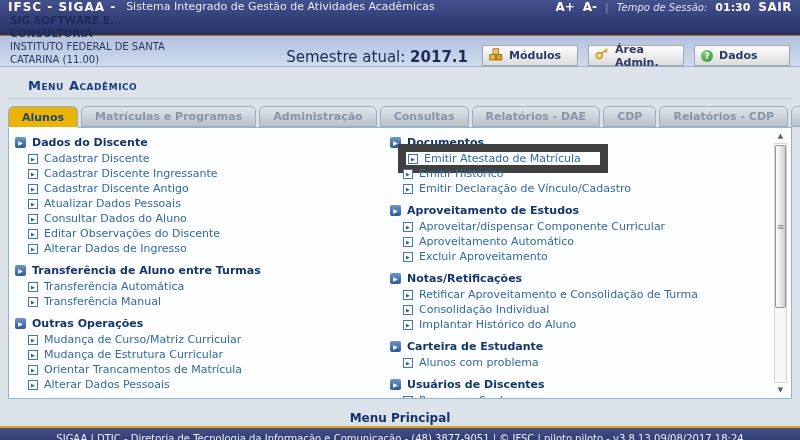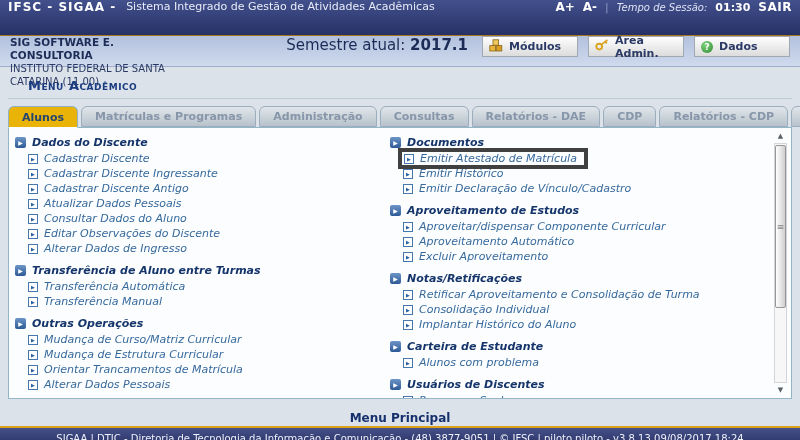--- a/index.html
+++ b/index.html
@@ -22,21 +22,21 @@
   .font-btn { font-weight:bold; font-size:12px; cursor:pointer; }
   .sep { color:#8d97c0; }
   .session-label { font-style:italic; font-size:10px; color:#dfe4f5; }
   .session-time { font-weight:bold; font-size:11px; }
   .logout { font-weight:bold; font-size:12px; letter-spacing:.5px; cursor:pointer; }
 
   
   .userbar {
     height:31px; background:linear-gradient(#b3c1de,#cfdaed);
     border-bottom:1px solid #9dadcb;
-    display:flex; align-items:flex-start; padding:0 10px; flex:0 0 auto;
+    display:flex; align-items:flex-end; padding:0 10px; flex:0 0 auto;
   }
   .user-block { line-height:13px; }
   .user-name { font-weight:bold; font-size:10.5px; color:#1c2c57; }
   .user-inst { font-size:10px; color:#2a3a64; }
   .semester { margin-left:95px; font-size:15px; color:#1c2c57; white-space:nowrap; }
   .semester b { font-weight:bold; }
   .userbar-buttons { display:flex; margin-left:14px; gap:10px; }
   .ub-btn {
     width:96px; height:21px; display:flex; align-items:center; gap:6px;
     background:linear-gradient(#fefefe,#dcdcdc); border:1px solid #a2a8b0;
@@ -58,41 +58,41 @@
   .tab {
     height:21px; padding:0 13px; margin-right:3px; display:flex; align-items:center;
     font-size:11px; font-weight:bold; color:#8796a9; cursor:pointer;
     background:linear-gradient(#e0e6ea,#b8c2cc); border:1px solid #9cadbe;
     border-radius:6px 6px 0 0; white-space:nowrap;
   }
   .tab.active { background:#eab308; color:#24466f; border-color:#8fb0c6; border-bottom:1px solid #fbfdfe; margin-bottom:-1px; height:22px; }
 
   .menu-box {
     margin:0 8px; height:272px; background:#fbfdfe; border:1px solid #94b5c8;
-    position:relative; padding:6px 26px 4px 6px; overflow:hidden;font-style:italic;
+    position:relative; padding:6px 26px 4px 6px; overflow:hidden;
   }
   .cols { display:flex; height:100%; }
   .col { flex:1 1 50%; min-width:0; }
   .section { margin-bottom:6px; }
   .sec-header { display:flex; align-items:center; gap:6px; height:16px; margin-bottom:1px; }
   .sec-icon {
     width:11px; height:11px; flex:0 0 auto; border-radius:2px;
     background:linear-gradient(#6d95c8,#2d5a96); color:#fff;
     font-size:6px; line-height:11px; text-align:center;
   }
   .sec-title { font-size:11px; font-weight:bold; color:#15356b; white-space:nowrap; }
   .item { height:15px; display:flex; align-items:center; padding-left:13px; }
   .item-inner { display:inline-flex; align-items:center; gap:6px; }
   .item-icon {
     width:10px; height:10px; flex:0 0 auto; background:#fff;
     border:1px solid #4576ad; color:#2d62a0;
     font-size:5px; line-height:8px; text-align:center;
   }
   .item-link { font-size:11px; color:#36699c; text-decoration:none; white-space:nowrap; cursor:pointer; }
-  .item.highlighted .item-inner { border:4px solid #404040; padding:0 7px 0 2px; margin-left:-5px; }
+  .item.highlighted .item-inner { border:8px solid #404040; padding:0 19px 0 2px; margin-left:-5px; }
 
   
   .scrollbar { position:absolute; top:2px; right:3px; bottom:2px; width:15px; }
   .sb-arrow { position:absolute; left:0; width:15px; height:12px; color:#5a6166; font-size:7px; text-align:center; line-height:12px; cursor:pointer; }
   .sb-up { top:0; } .sb-down { bottom:0; }
   .sb-track { position:absolute; top:13px; bottom:13px; left:1px; width:13px; background:#f7f7f7; border:1px solid #d5d5d5; }
   .sb-thumb { position:absolute; top:1px; left:0; width:11px; height:163px;
     background:linear-gradient(90deg,#ffffff,#cfcfcf); border:1px solid #979797; border-radius:2px; cursor:pointer; }
   .sb-thumb::after { content:"≡"; position:absolute; top:50%; left:50%; transform:translate(-50%,-55%);
     color:#808080; font-size:9px; }

